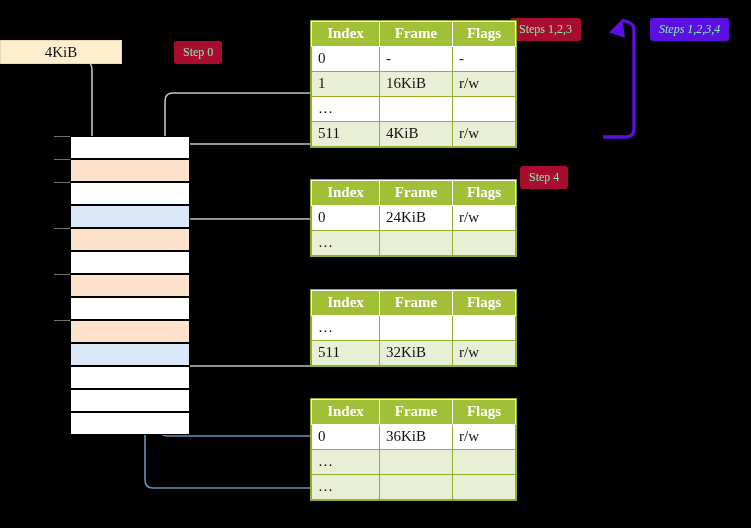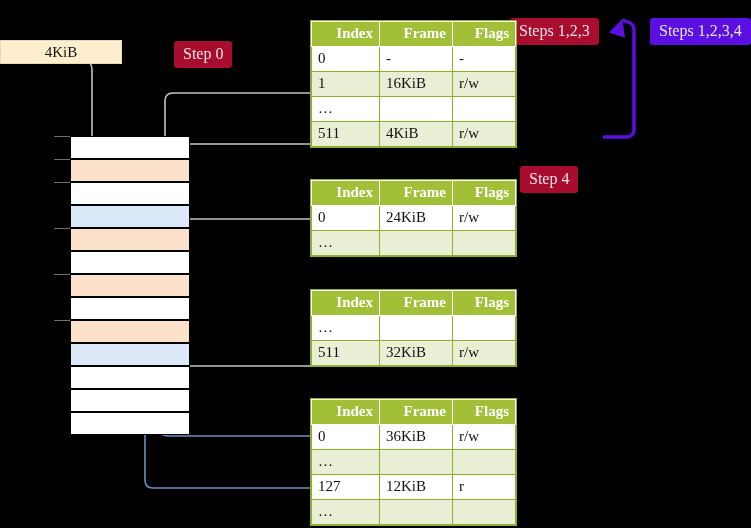--- a/index.html
+++ b/index.html
@@ -8,28 +8,28 @@
     font-family:"Liberation Serif", serif;
     color:#000;
   }
   .layer{position:absolute;left:0;top:0;width:751px;height:528px;}
   svg.layer{pointer-events:none;}
 
   
   .badge{
     position:absolute;
     font-family:"Liberation Serif", serif;
-    font-size:16px;line-height:1;
-    color:#e5e5e5;
+    font-size:12px;line-height:1;
+    color:#86efac;
     padding:5px 9px 6px 9px;
     border-radius:3px;
     white-space:nowrap;
   }
   .badge-red{background:#a80c2e;}
-  .badge-violet{background:#5b0fe0;}
+  .badge-violet{background:#5b0fe0;font-style:italic;}
 
   
   .kib-box{
     position:absolute;
     background:#fdeece;
     border:1px solid #e8d9b4;
     display:flex;align-items:center;justify-content:center;
     font-size:15px;
     color:#111;
   }
@@ -53,21 +53,21 @@
     position:absolute;
     border-collapse:collapse;
     font-size:15px;
     background:#ffffff;
     box-shadow:0 0 0 1px #8fae2b;
   }
   .ptable th{
     background:#a2bf38;
     color:#ffffff;
     font-weight:bold;
-    text-align:right;
+    text-align:center;
     padding:3px 6px 4px 6px;
     border:1px solid #ffffff;
     font-size:15px;
     white-space:nowrap;
   }
   .ptable td{
     border:1px solid #8fae2b;
     padding:3px 6px 4px 6px;
     height:17px;
     white-space:nowrap;
@@ -239,25 +239,20 @@
       <tbody>
         <tr class="plain">
           <td class="col-index">0</td>
           <td class="col-frame">36KiB</td>
           <td class="col-flags">r/w</td>
         </tr>
         <tr class="alt">
           <td class="col-index">…</td>
           <td class="col-frame"></td>
           <td class="col-flags"></td>
-        </tr>
-        <tr class="plain">
-          <td class="col-index">127</td>
-          <td class="col-frame">12KiB</td>
-          <td class="col-flags">r</td>
         </tr>
         <tr class="alt">
           <td class="col-index">…</td>
           <td class="col-frame"></td>
           <td class="col-flags"></td>
         </tr>
       </tbody>
     </table>
   </div>
 <div id="mem-host">

